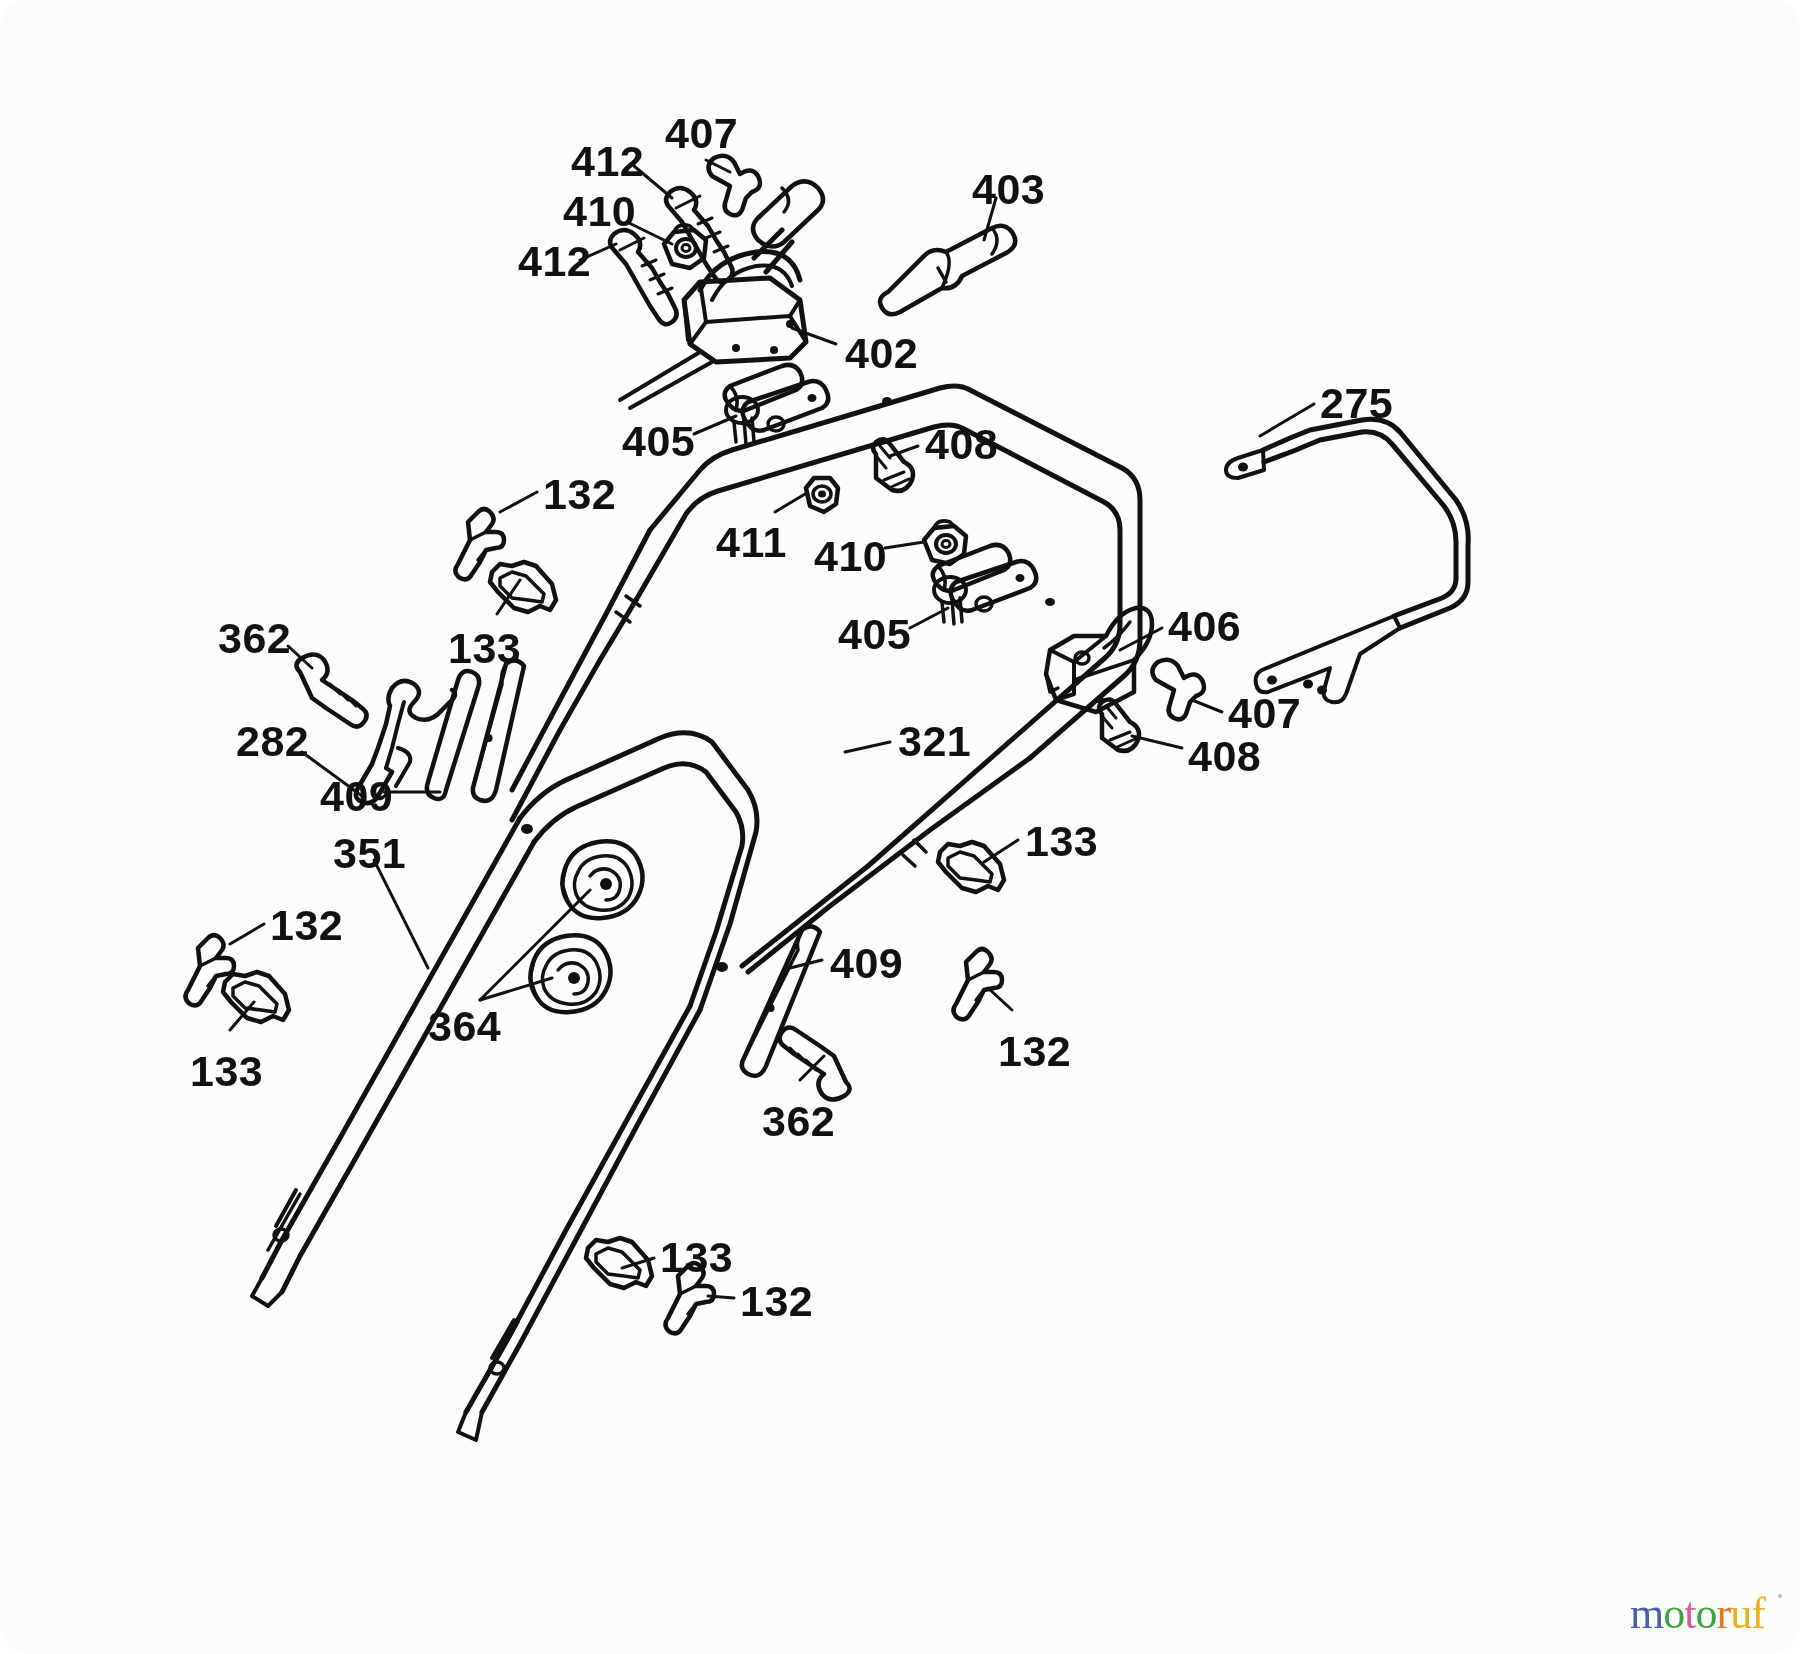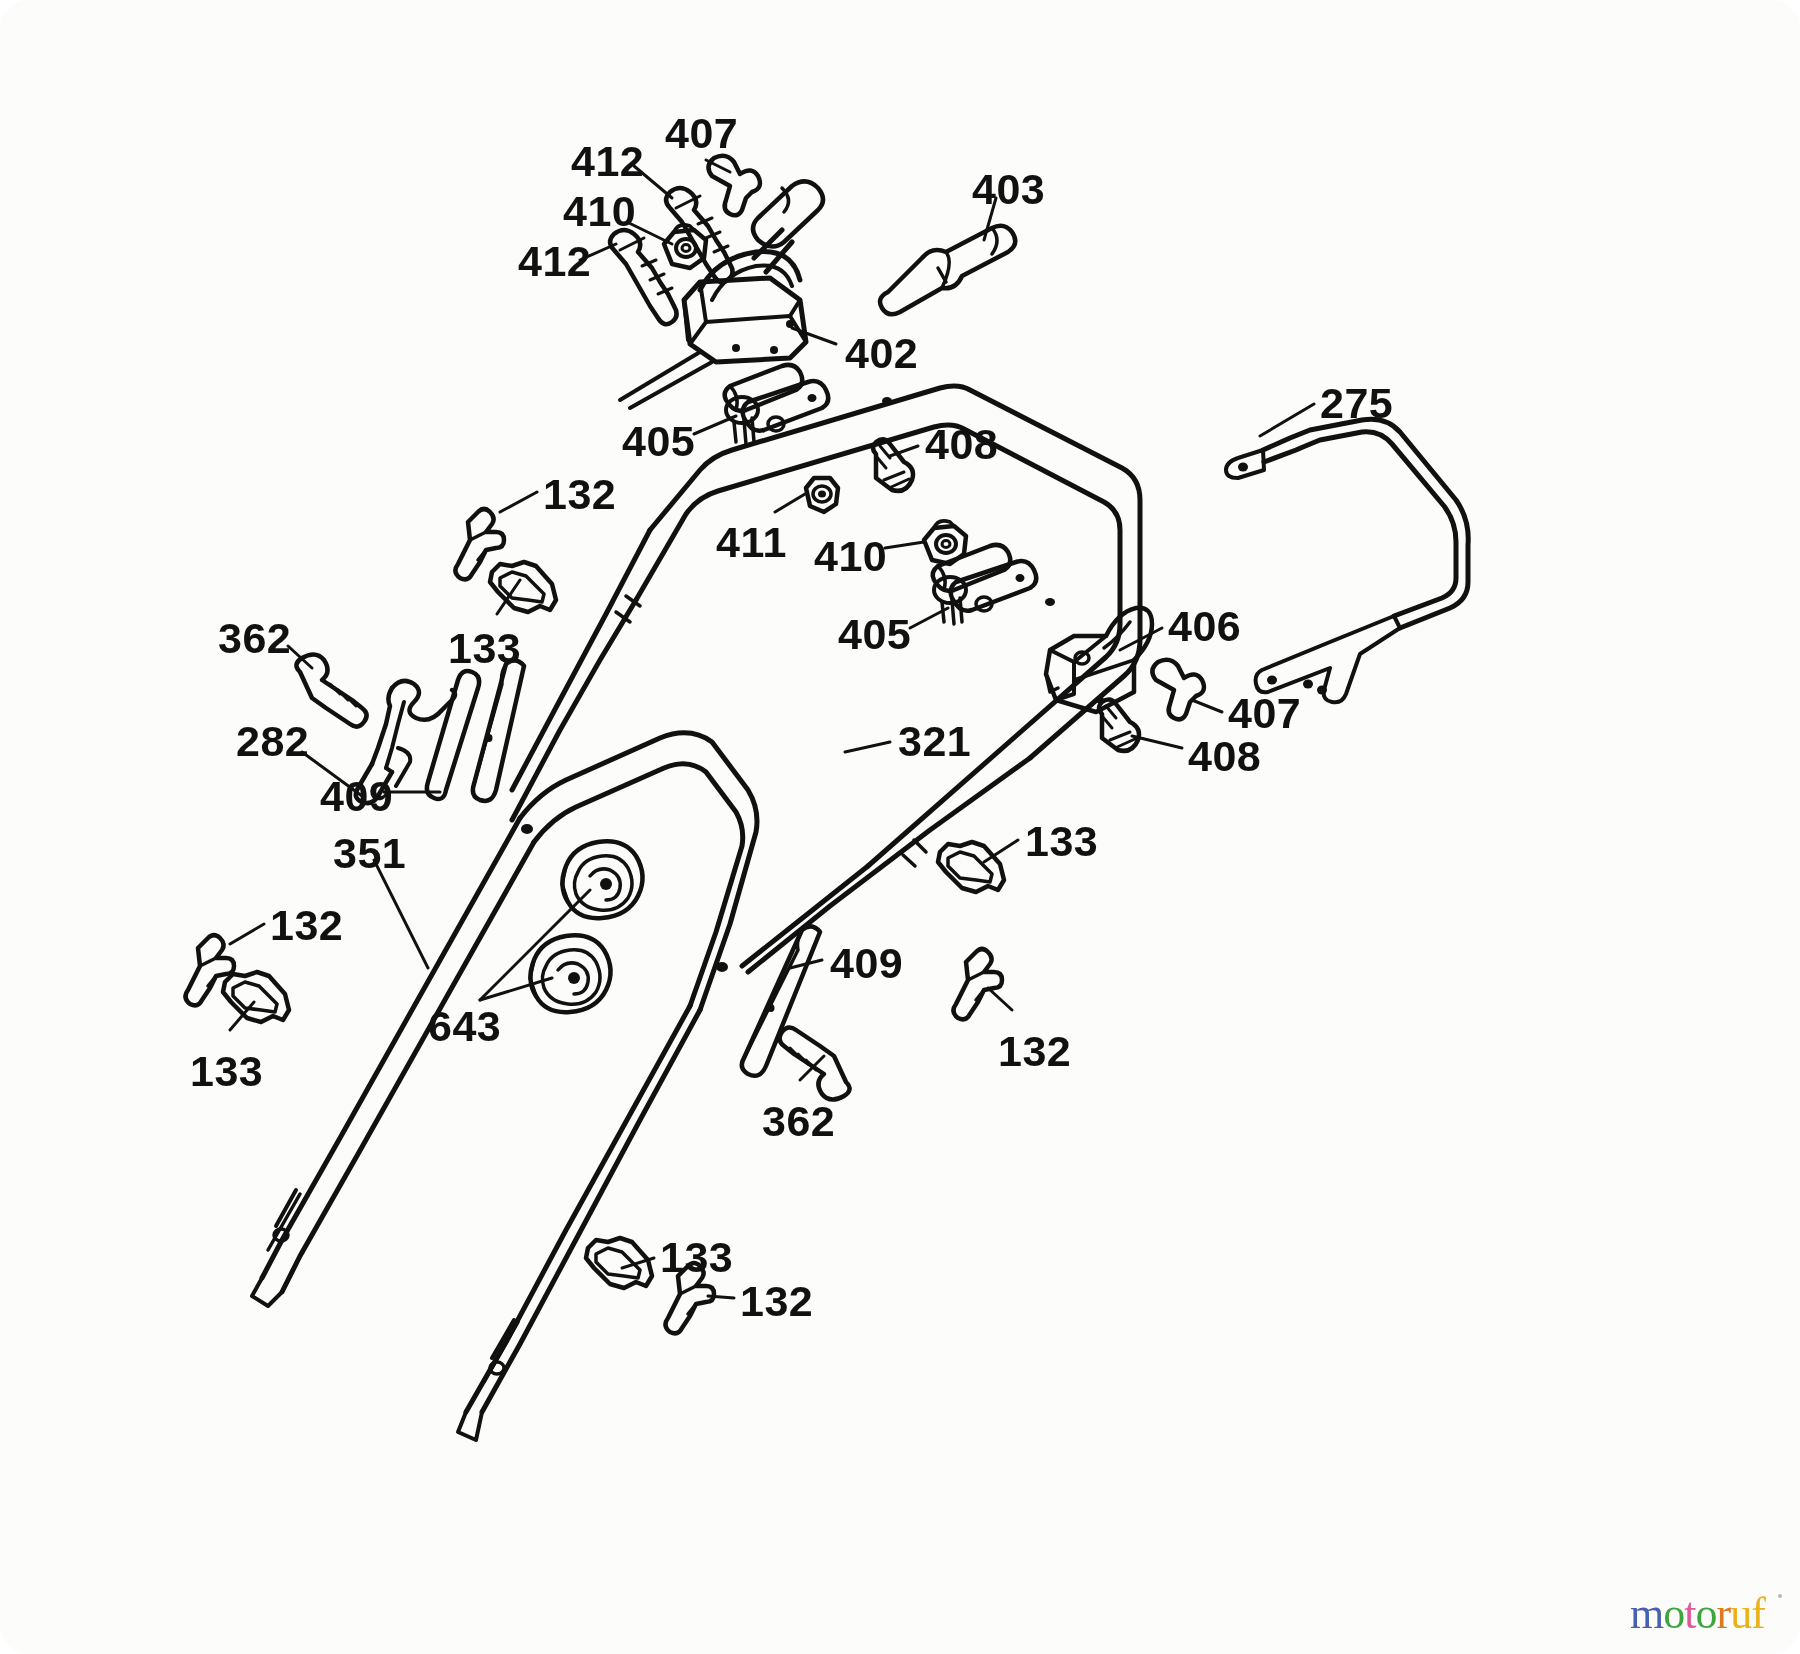--- a/index.html
+++ b/index.html
@@ -498,21 +498,21 @@
   <div class="callout" style="left:448px;top:627px">133</div>
   <div class="callout" style="left:1228px;top:692px">407</div>
   <div class="callout" style="left:898px;top:720px">321</div>
   <div class="callout" style="left:236px;top:720px">282</div>
   <div class="callout" style="left:1188px;top:735px">408</div>
   <div class="callout" style="left:320px;top:775px">409</div>
   <div class="callout" style="left:333px;top:832px">351</div>
   <div class="callout" style="left:1025px;top:820px">133</div>
   <div class="callout" style="left:270px;top:904px">132</div>
   <div class="callout" style="left:830px;top:942px">409</div>
-  <div class="callout" style="left:428px;top:1005px">643</div>
+  <div class="callout" style="left:428px;top:1005px">364</div>
   <div class="callout" style="left:998px;top:1030px">132</div>
   <div class="callout" style="left:190px;top:1050px">133</div>
   <div class="callout" style="left:762px;top:1100px">362</div>
   <div class="callout" style="left:660px;top:1236px">133</div>
   <div class="callout" style="left:740px;top:1280px">132</div>
 
   <div id="watermark">
     <span class="wm-dot"></span><span class="wm-l" style="color:#4a5fb0">m</span><span class="wm-l" style="color:#3fa63f">o</span><span class="wm-l" style="color:#e0579a">t</span><span class="wm-l" style="color:#3fa63f">o</span><span class="wm-l" style="color:#e07820">r</span><span class="wm-l" style="color:#eab11a">u</span><span class="wm-l" style="color:#eab11a">f</span><span class="wm-tld">.de</span>
   </div>
 

